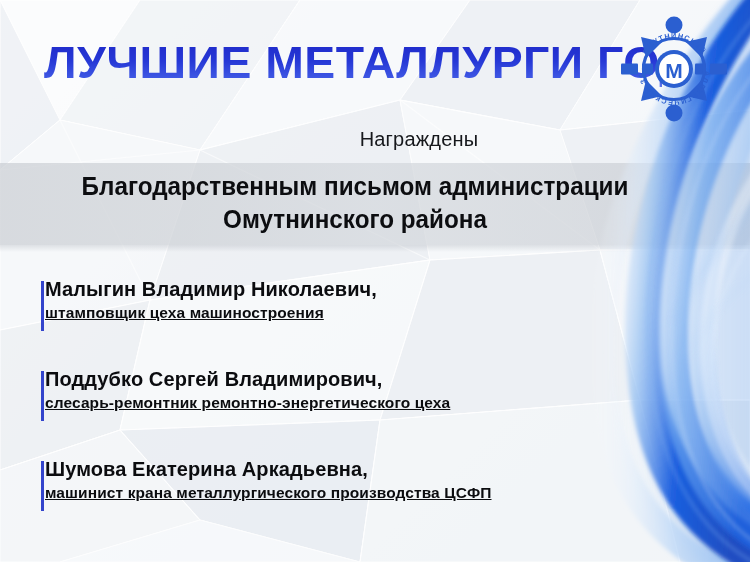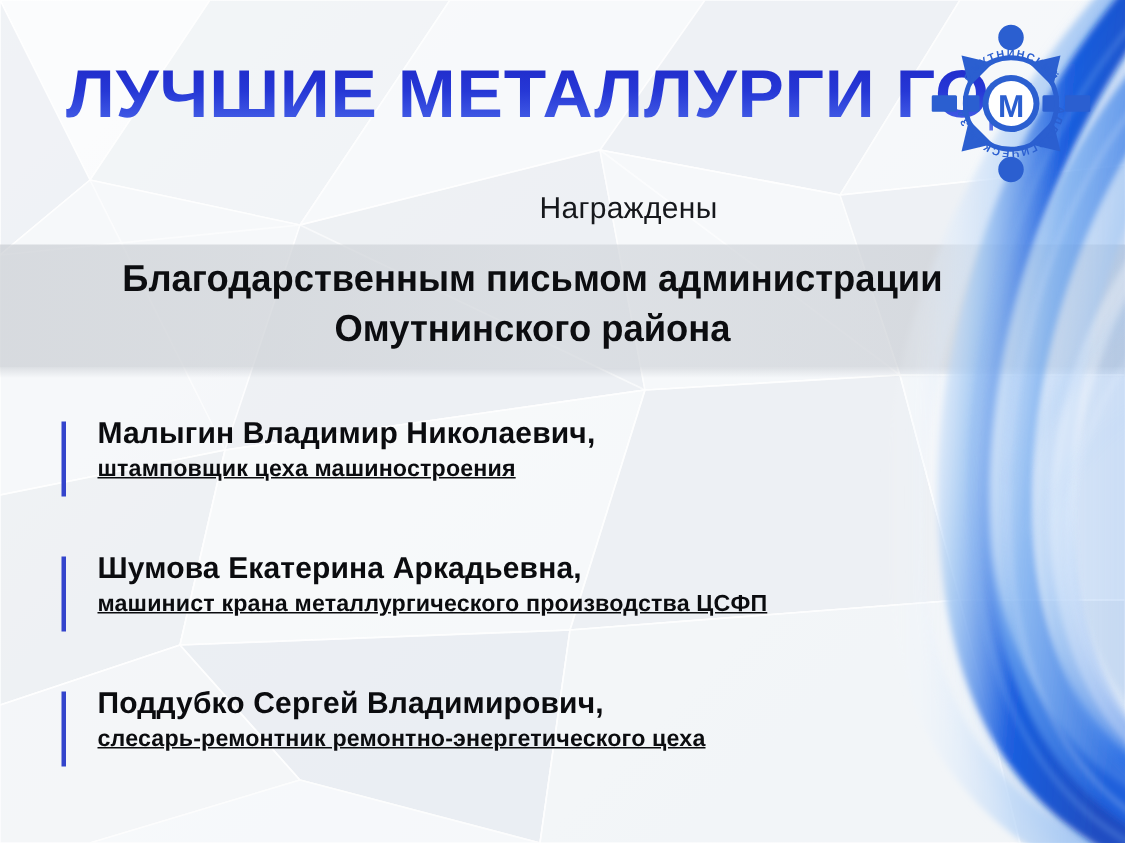--- a/index.html
+++ b/index.html
@@ -130,21 +130,21 @@
 
   
   .recipients {
     position: absolute;
     left: 41px;
     top: 276px;
     width: 660px;
   }
   .recipient {
     position: relative;
-    padding-left: 24px;
+    padding-left: 4px;
     margin-bottom: 38px;
     height: 52px;
   }
   .recipient:last-child { margin-bottom: 0; }
   .rec-bar {
     position: absolute;
     left: 0;
     top: 5px;
     width: 3px;
     height: 50px;
@@ -321,25 +321,25 @@
   <div class="recipients">
 
     <div class="recipient">
       <div class="rec-bar"></div>
       <div class="rec-name">Малыгин Владимир Николаевич,</div>
       <div class="rec-role">штамповщик цеха машиностроения</div>
     </div>
 
     <div class="recipient">
       <div class="rec-bar"></div>
+      <div class="rec-name">Поддубко Сергей Владимирович,</div>
+      <div class="rec-role">слесарь-ремонтник ремонтно-энергетического цеха</div>
+    </div>
+
+    <div class="recipient">
+      <div class="rec-bar"></div>
       <div class="rec-name">Шумова Екатерина Аркадьевна,</div>
       <div class="rec-role">машинист крана металлургического производства ЦСФП</div>
     </div>
 
-    <div class="recipient">
-      <div class="rec-bar"></div>
-      <div class="rec-name">Поддубко Сергей Владимирович,</div>
-      <div class="rec-role">слесарь-ремонтник ремонтно-энергетического цеха</div>
-    </div>
-
   </div>
 
 </div>
 
 </body></html>

